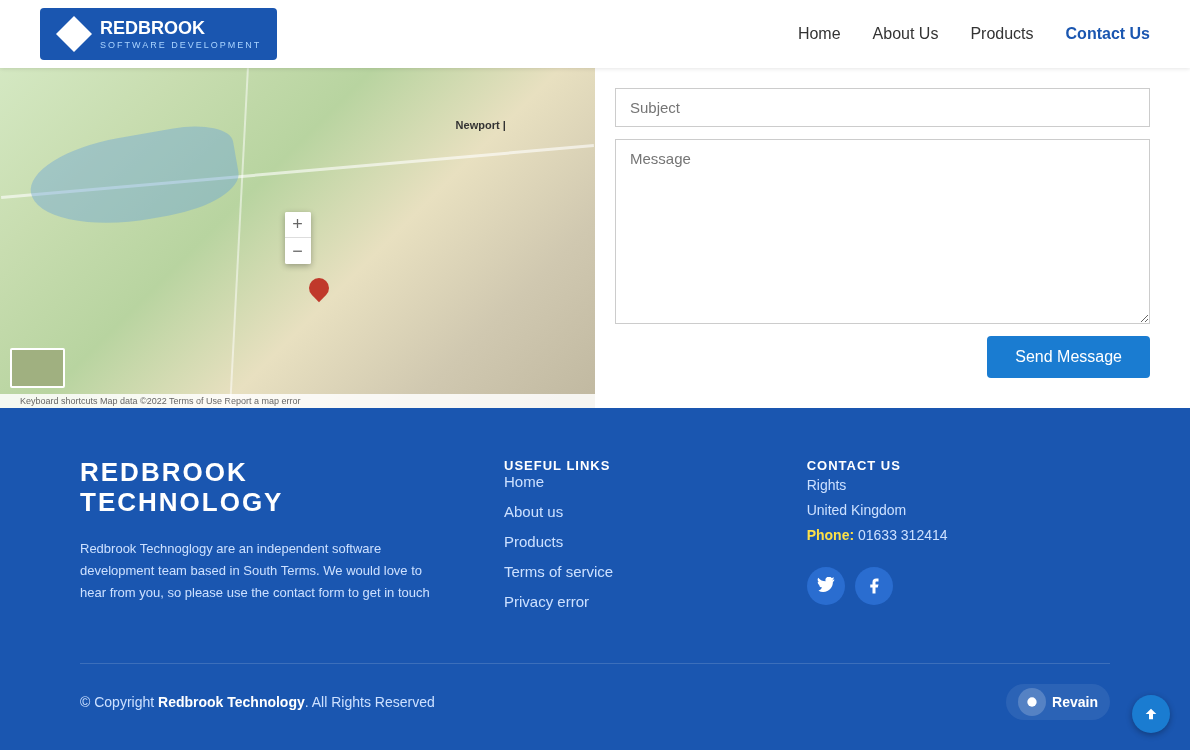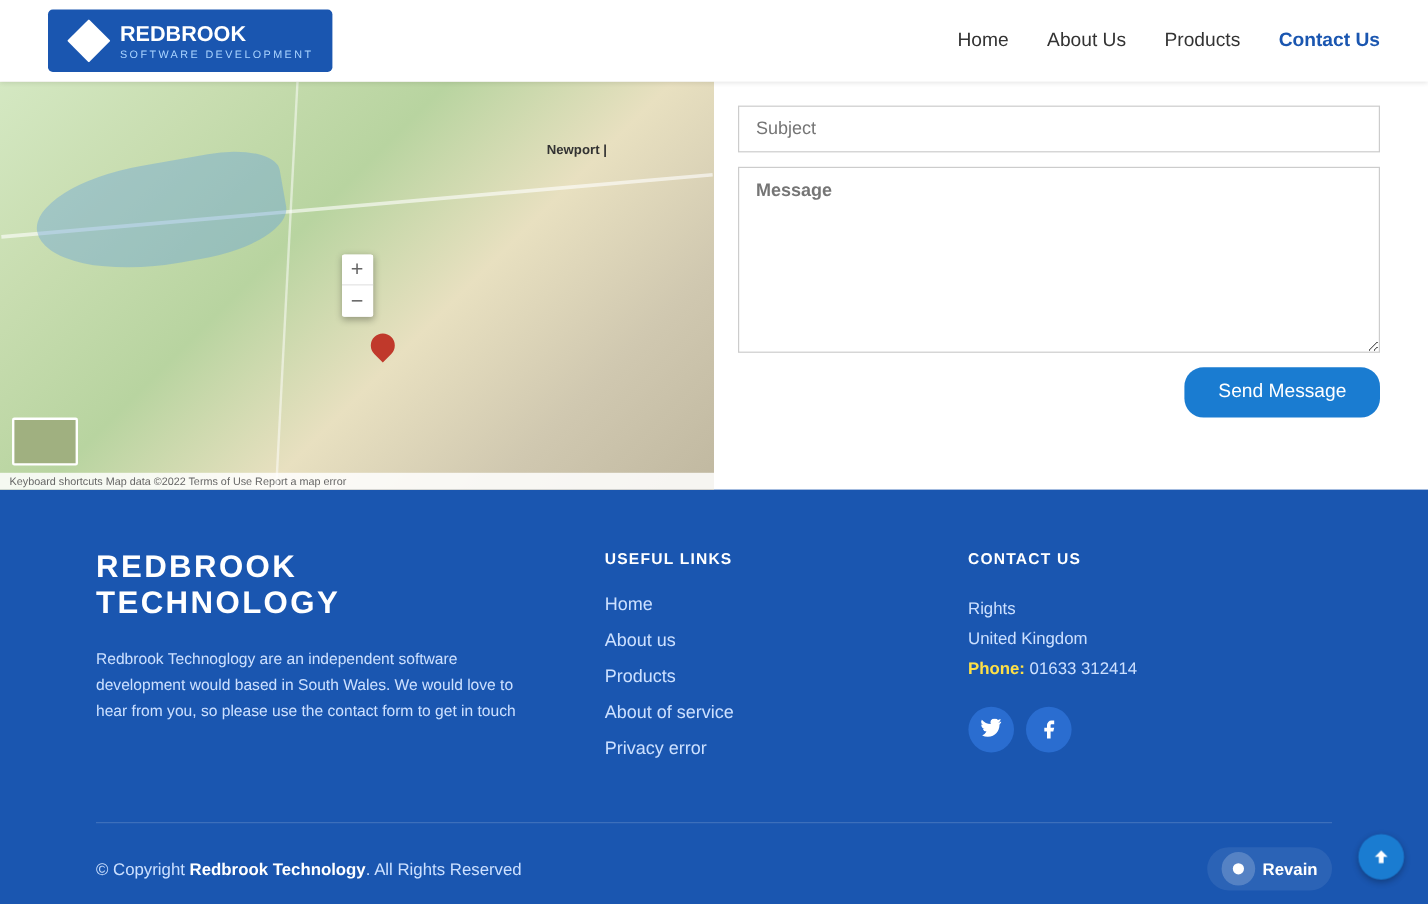--- a/index.html
+++ b/index.html
@@ -108,21 +108,21 @@
       width: 20px; height: 20px;
       background: #c0392b;
       border-radius: 50% 50% 50% 0;
       transform: rotate(-45deg);
       margin: 0 auto;
     }
     .map-bottom-bar {
       position: absolute;
       bottom: 0; left: 0; right: 0;
       background: rgba(255,255,255,0.85);
-      padding: 2px 8px;
+      padding: 2px 20px;
       font-size: 9px;
       color: #666;
       display: flex; gap: 8px;
     }
     .map-newport-label {
       position: absolute;
       top: 15%; right: 15%;
       font-size: 11px; font-weight: bold;
       color: #333;
     }
@@ -149,32 +149,31 @@
       width: 100%;
       border: 1px solid #ccc;
       border-radius: 0;
       padding: 10px 14px;
       font-size: 15px;
       color: #555;
       outline: none;
       font-family: Arial, sans-serif;
     }
     .form-side textarea {
-      height: 155px;
+      height: 185px;
       resize: vertical;
-      font-weight: bold;
     }
     .send-btn-wrap {
       text-align: right;
     }
     .send-btn {
       background: #1a7cd1;
       color: #fff;
       border: none;
-      border-radius: 16px;
+      border-radius: 4px;
       padding: 12px 28px;
       font-size: 16px;
       cursor: pointer;
       font-family: Arial, sans-serif;
     }
 
     
     .footer {
       background: #1a56b0;
       color: #fff;
@@ -200,21 +199,20 @@
       line-height: 1.7;
     }
     .footer-links { flex: 0.8; }
     .footer-contact { flex: 1; }
     .footer-col-title {
       font-size: 13px;
       font-weight: 700;
       letter-spacing: 1px;
       text-transform: uppercase;
       color: #fff;
-      margin-bottom: 22px;
     }
     .footer-links ul { list-style: none; }
     .footer-links ul li { margin-bottom: 12px; }
     .footer-links ul li a {
       text-decoration: none;
       color: #cce0ff;
       font-size: 15px;
     }
     .footer-contact-info { font-size: 14px; color: #cce0ff; line-height: 1.8; }
     .footer-contact-info .bold { color: #fde047; font-weight: 700; }
@@ -322,37 +320,37 @@
 </div>
 
 <footer class="footer">
   <div class="footer-top">
 
     <div class="footer-brand">
       <div class="footer-brand-title">
         <span>REDBROOK</span><br>
         <span>TECHNOLOGY</span>
       </div>
-      <div class="footer-brand-desc">Redbrook Technoglogy are an independent software development would based in South Wales. We would love to hear from you, so please use the contact form to get in touch</div>
+      <div class="footer-brand-desc">Redbrook Technoglogy are an independent software development team based in South Terms. We would love to hear from you, so please use the contact form to get in touch</div>
     </div>
 
     <div class="footer-links">
       <div class="footer-col-title">USEFUL LINKS</div>
       <ul>
         <li>
           <a href="#">Home</a>
         </li>
         <li>
           <a href="#">About us</a>
         </li>
         <li>
           <a href="#">Products</a>
         </li>
         <li>
-          <a href="#">About of service</a>
+          <a href="#">Terms of service</a>
         </li>
         <li>
           <a href="#">Privacy error</a>
         </li>
       </ul>
     </div>
 
     <div class="footer-contact">
       <div class="footer-col-title">CONTACT US</div>
       <div class="footer-contact-info">

